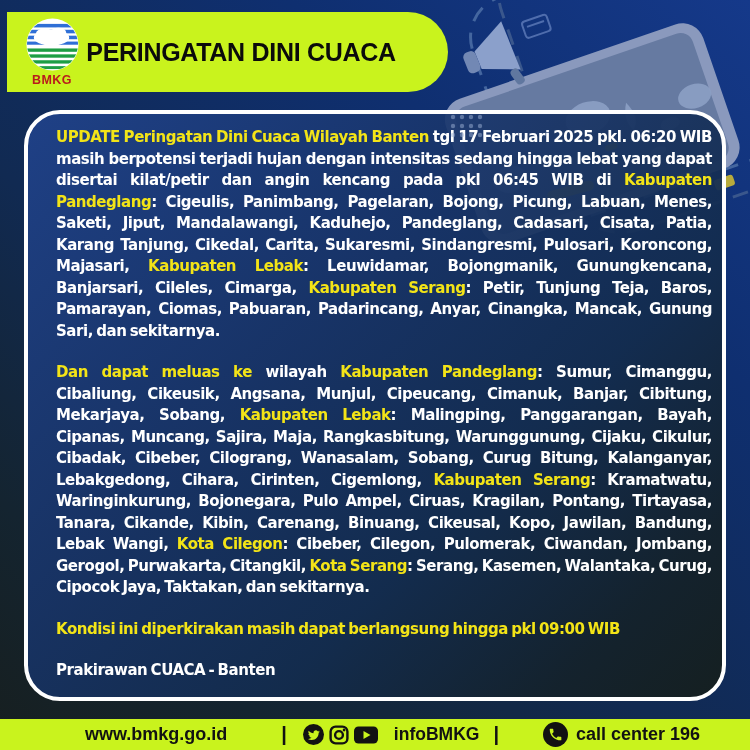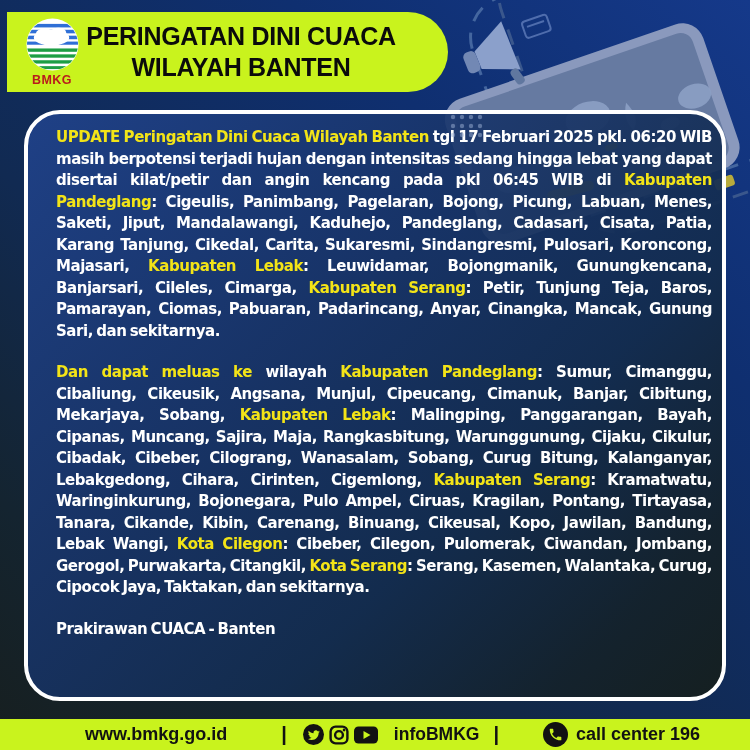--- a/index.html
+++ b/index.html
@@ -137,28 +137,28 @@
           <rect x="2" y="31" width="54" height="3.4" fill="#1d9e44"></rect>
           <rect x="2" y="37" width="54" height="3.4" fill="#1d9e44"></rect>
           <rect x="2" y="43" width="54" height="3.4" fill="#1d9e44"></rect>
           <rect x="2" y="49" width="54" height="3" fill="#1d9e44"></rect>
         </g>
       </svg>
       <span class="logo-label">BMKG</span>
     </div>
     <div class="title">
       <div>PERINGATAN DINI CUACA</div>
-      <div>WILAYAH BANTEN</div>
     </div>
   </header>
 
   <main class="panel">
     <div id="bulletin" class="bulletin">
         <p class="para"><span class="hl">UPDATE Peringatan Dini Cuaca Wilayah Banten</span><span> tgl 17 Februari 2025 pkl. 06:20 WIB masih berpotensi terjadi hujan dengan intensitas sedang hingga lebat yang dapat disertai kilat/petir dan angin kencang pada pkl 06:45 WIB di </span><span class="hl">Kabupaten Pandeglang</span><span>: Cigeulis, Panimbang, Pagelaran, Bojong, Picung, Labuan, Menes, Saketi, Jiput, Mandalawangi, Kaduhejo, Pandeglang, Cadasari, Cisata, Patia, Karang Tanjung, Cikedal, Carita, Sukaresmi, Sindangresmi, Pulosari, Koroncong, Majasari, </span><span class="hl">Kabupaten Lebak</span><span>: Leuwidamar, Bojongmanik, Gunungkencana, Banjarsari, Cileles, Cimarga, </span><span class="hl">Kabupaten Serang</span><span>: Petir, Tunjung Teja, Baros, Pamarayan, Ciomas, Pabuaran, Padarincang, Anyar, Cinangka, Mancak, Gunung Sari, dan sekitarnya.</span></p>
         <p class="para"><span class="hl">Dan dapat meluas ke</span><span> wilayah </span><span class="hl">Kabupaten Pandeglang</span><span>: Sumur, Cimanggu, Cibaliung, Cikeusik, Angsana, Munjul, Cipeucang, Cimanuk, Banjar, Cibitung, Mekarjaya, Sobang, </span><span class="hl">Kabupaten Lebak</span><span>: Malingping, Panggarangan, Bayah, Cipanas, Muncang, Sajira, Maja, Rangkasbitung, Warunggunung, Cijaku, Cikulur, Cibadak, Cibeber, Cilograng, Wanasalam, Sobang, Curug Bitung, Kalanganyar, Lebakgedong, Cihara, Cirinten, Cigemlong, </span><span class="hl">Kabupaten Serang</span><span>: Kramatwatu, Waringinkurung, Bojonegara, Pulo Ampel, Ciruas, Kragilan, Pontang, Tirtayasa, Tanara, Cikande, Kibin, Carenang, Binuang, Cikeusal, Kopo, Jawilan, Bandung, Lebak Wangi, </span><span class="hl">Kota Cilegon</span><span>: Cibeber, Cilegon, Pulomerak, Ciwandan, Jombang, Gerogol, Purwakarta, Citangkil, </span><span class="hl">Kota Serang</span><span>: Serang, Kasemen, Walantaka, Curug, Cipocok Jaya, Taktakan, dan sekitarnya.</span></p>
+        <p class="para"><span class="hl">Kondisi ini diperkirakan masih dapat berlangsung hingga pkl 09:00 WIB</span></p>
         <p class="para"><span>Prakirawan CUACA - Banten</span></p>
       </div>
   </main>
 
   <footer class="footer">
     <span>www.bmkg.go.id</span>
     <span class="sep sep-left">|</span>
     <span class="social">
       <span class="icon">
         <svg width="21" height="21" viewBox="0 0 20 20">

